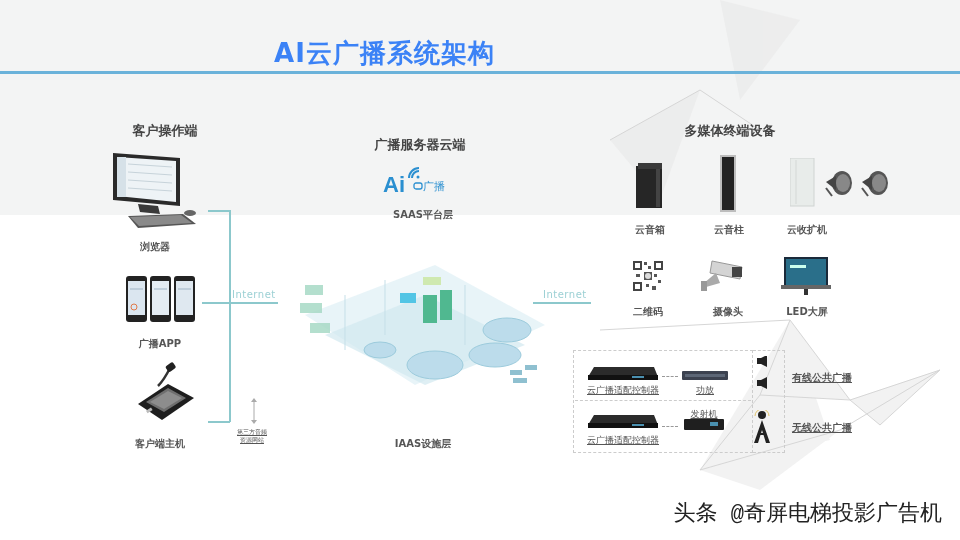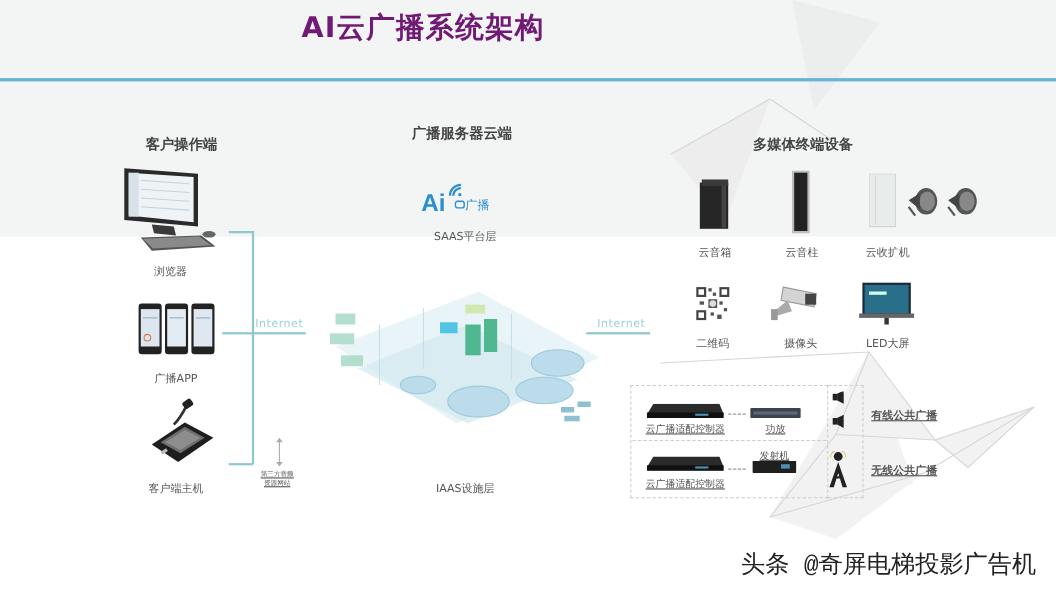--- a/index.html
+++ b/index.html
@@ -9,33 +9,33 @@
     background: #ffffff;
     font-family: "DejaVu Sans", "Liberation Sans", sans-serif;
     color: #333;
   }
   .bg-top {
     position: absolute; left: 0; top: 0; width: 960px; height: 215px;
     background: #f3f4f4;
   }
   .bg-svg { position: absolute; left: 0; top: 0; width: 960px; height: 540px; }
   .title {
-    position: absolute; left: 0; top: 8px; width: 769px; text-align: center;
-    font-size: 26px; font-weight: bold; color: #701a75; letter-spacing: 1px;
+    position: absolute; left: 0; top: 36px; width: 769px; text-align: center;
+    font-size: 26px; font-weight: bold; color: #3b82f6; letter-spacing: 1px;
   }
   .title-rule {
     position: absolute; left: 0; top: 71px; width: 960px; height: 3px;
     background: #6ab2da;
   }
   .section-title {
     position: absolute; font-size: 13px; font-weight: bold; color: #444;
     text-align: center; width: 160px;
   }
   .label {
-    position: absolute; font-size: 10px; font-weight: normal; color: #555;
+    position: absolute; font-size: 10px; font-weight: bold; color: #555;
     text-align: center; width: 90px;
   }
   .small-label {
     position: absolute; font-size: 9px; color: #555; text-align: center; white-space: nowrap; text-decoration: underline;
   }
   .icon { position: absolute; }
   .net-line-v { position: absolute; background: #8cc8cc; }
   .net-line-h { position: absolute; background: #8cc8cc; height: 2px; }
   .internet-label {
     position: absolute; font-size: 10px; color: #9cd0d4; letter-spacing: 0.5px;
@@ -129,21 +129,21 @@
 <svg class="icon" style="left:250px; top:398px;" width="8" height="26">
   <line x1="4" y1="2" x2="4" y2="24" stroke="#aaa" stroke-width="1"></line>
   <polygon points="4,0 1,4 7,4" fill="#aaa"></polygon>
   <polygon points="4,26 1,22 7,22" fill="#aaa"></polygon>
 </svg>
 <div class="small-label" style="left:232px; top:428px; width:40px; font-size:6px; line-height:8px;">
   <div>第三方音频</div>
   <div>资源网站</div>
 </div>
 
-<div class="section-title" style="left:340px; top:112px;text-align:center;">广播服务器云端</div>
+<div class="section-title" style="left:340px; top:136px;text-align:center;">广播服务器云端</div>
 
 <div class="icon" style="left:383px; top:172px; width:80px; height:30px;">
   <span style="position:absolute; left:0; top:0; font-size:22px; font-weight:bold; color:#2a8fd0; font-family:'Liberation Sans', sans-serif;">Ai</span>
   <svg style="position:absolute; left:24px; top:-6px;" width="16" height="16">
     <path d="M2,12 A10,10 0 0 1 12,2" stroke="#2a8fd0" stroke-width="2" fill="none"></path>
     <path d="M5,12 A7,7 0 0 1 12,5" stroke="#2a8fd0" stroke-width="2" fill="none"></path>
     <circle cx="11" cy="11" r="1.5" fill="#2a8fd0"></circle>
   </svg>
   <svg style="position:absolute; left:30px; top:9px;" width="10" height="10">
     <rect x="1" y="2" width="8" height="6" rx="2" fill="none" stroke="#2a8fd0" stroke-width="1.3"></rect>

